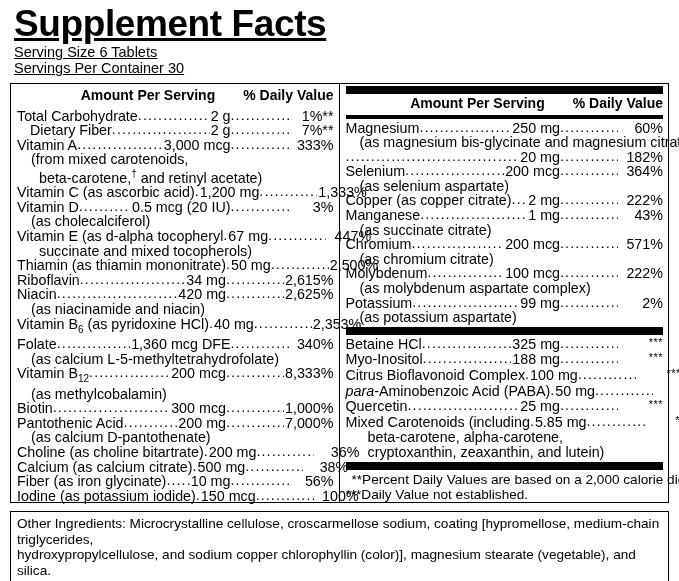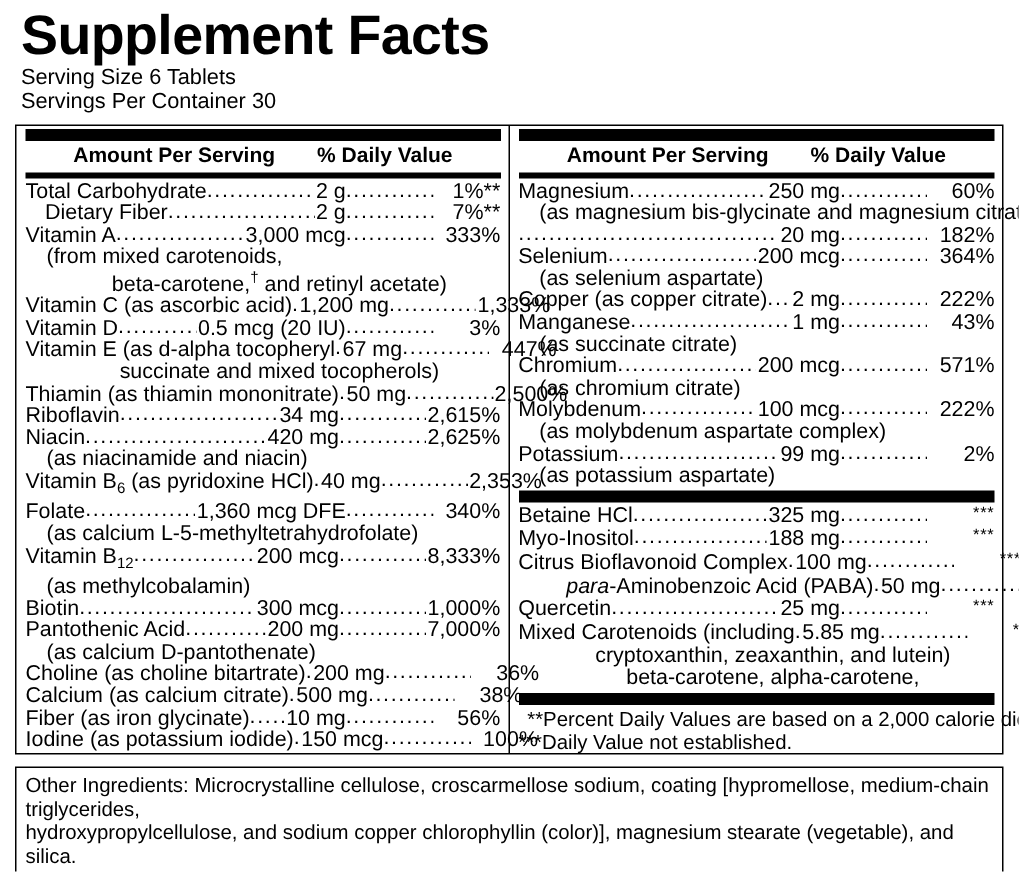--- a/index.html
+++ b/index.html
@@ -17,20 +17,21 @@
   #panel {
     position: relative;
     width: 679px;
     height: 581px;
     overflow: hidden;
   }
 
   
   .title-wrap {
     padding: 4px 0 0 14px;
+    text-decoration: underline;
   }
   .sf-title {
     font-size: 37px;
     font-weight: bold;
     letter-spacing: -0.4px;
     line-height: 40px;
     margin: 0;
     white-space: nowrap;
   }
   .serving-lines {
@@ -62,21 +63,21 @@
     background: #000;
     margin: 2px 0 0 0;
   }
   .bar-med {
     height: 4px;
     background: #000;
     margin: 1.5px 0 0 0;
   }
   .hdr-row {
     display: flex;
-    justify-content: center;
+    justify-content: flex-end;
     font-size: 14px;
     font-weight: bold;
     line-height: 17px;
     padding: 1px 0 1px 0;
     white-space: nowrap;
     gap: 28px;
   }
 
   
   .rows { padding-top: 2px; }
@@ -128,25 +129,25 @@
     position: relative;
     top: -3px;
     letter-spacing: 0.5px;
   }
   .sub {
     font-size: 14.3px;
     line-height: 14.6px;
     padding-left: 14px;
     white-space: nowrap;
   }
-  .sub.deep { padding-left: 22px; text-align: center; }
+  .sub.deep { padding-left: 22px; }
   .indent1 { padding-left: 13px; }
   sub.b { font-size: 10px; }
   sup.dag { font-size: 10px; vertical-align: super; }
-  .ital { font-style: italic; margin-left: 32px; }
+  .ital { font-style: italic; }
 
   .spacer-flex { flex: 1 1 auto; }
 
   .footnote {
     font-size: 13.6px;
     line-height: 15.2px;
     padding-top: 2px;
   }
   .footnote div { white-space: nowrap; }
   .fn-ind { padding-left: 6px; }
@@ -214,20 +215,21 @@
             <span class="lead2"></span>
             <span class="dv">1,333%</span>
           </div>
           <div class="nrow">
             <span class="nm">Vitamin D</span>
             <span class="lead"></span>
             <span class="amt">0.5 mcg (20 IU)</span>
             <span class="lead2"></span>
             <span class="dv">3%</span>
           </div>
+          <div class="sub">(as cholecalciferol)</div>
           <div class="nrow">
             <span class="nm">Vitamin E (as d-alpha tocopheryl</span>
             <span class="lead"></span>
             <span class="amt">67 mg</span>
             <span class="lead2"></span>
             <span class="dv">447%</span>
           </div>
           <div class="sub deep">succinate and mixed tocopherols)</div>
           <div class="nrow">
             <span class="nm">Thiamin (as thiamin mononitrate)</span>
@@ -428,22 +430,22 @@
             <span class="lead2"></span>
             <span class="dv">***</span>
           </div>
           <div class="nrow stars">
             <span class="nm">Mixed Carotenoids (including</span>
             <span class="lead"></span>
             <span class="amt">5.85 mg</span>
             <span class="lead2"></span>
             <span class="dv">***</span>
           </div>
+          <div class="sub deep">beta-carotene, alpha-carotene,</div>
           <div class="sub deep">cryptoxanthin, zeaxanthin, and lutein)</div>
-          <div class="sub deep">beta-carotene, alpha-carotene,</div>
         </div>
       <div class="spacer-flex"></div>
       <div class="bar-thick"></div>
       <div class="footnote">
         <div class="fn-ind">**Percent Daily Values are based on a 2,000 calorie diet.</div>
         <div>***Daily Value not established.</div>
       </div>
     </div>
 
   </div>

